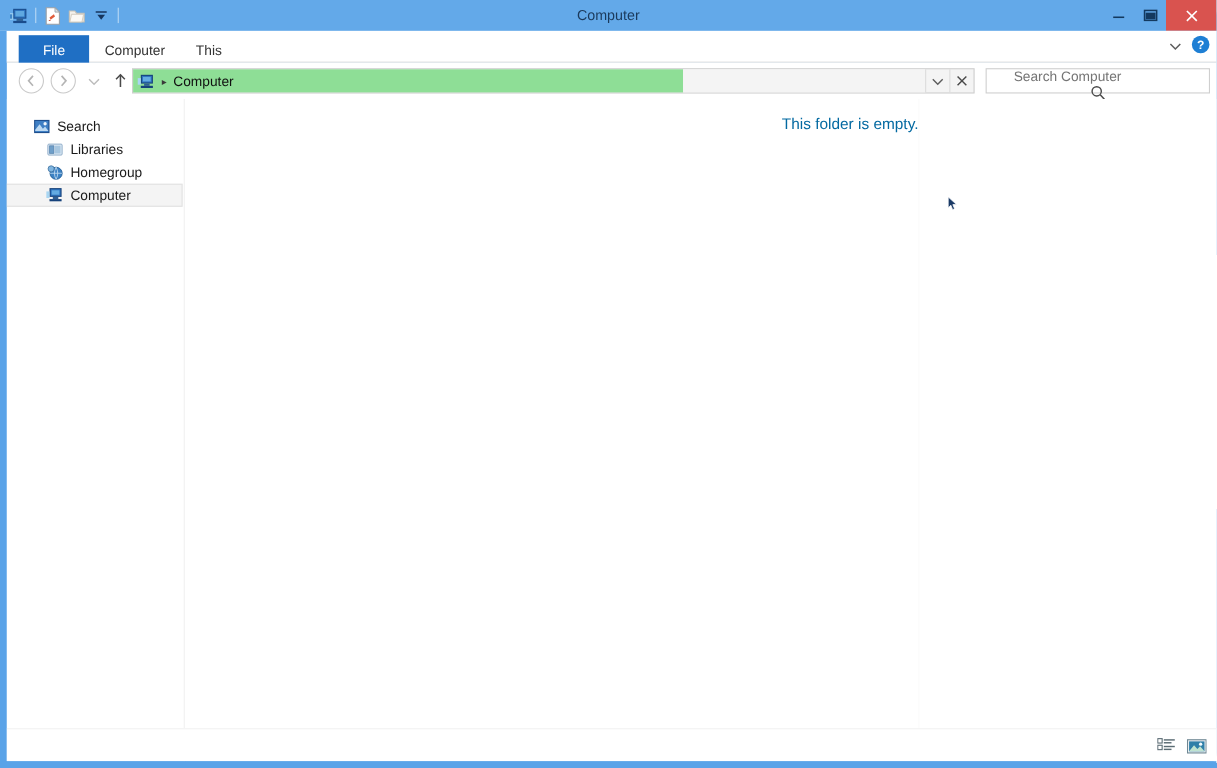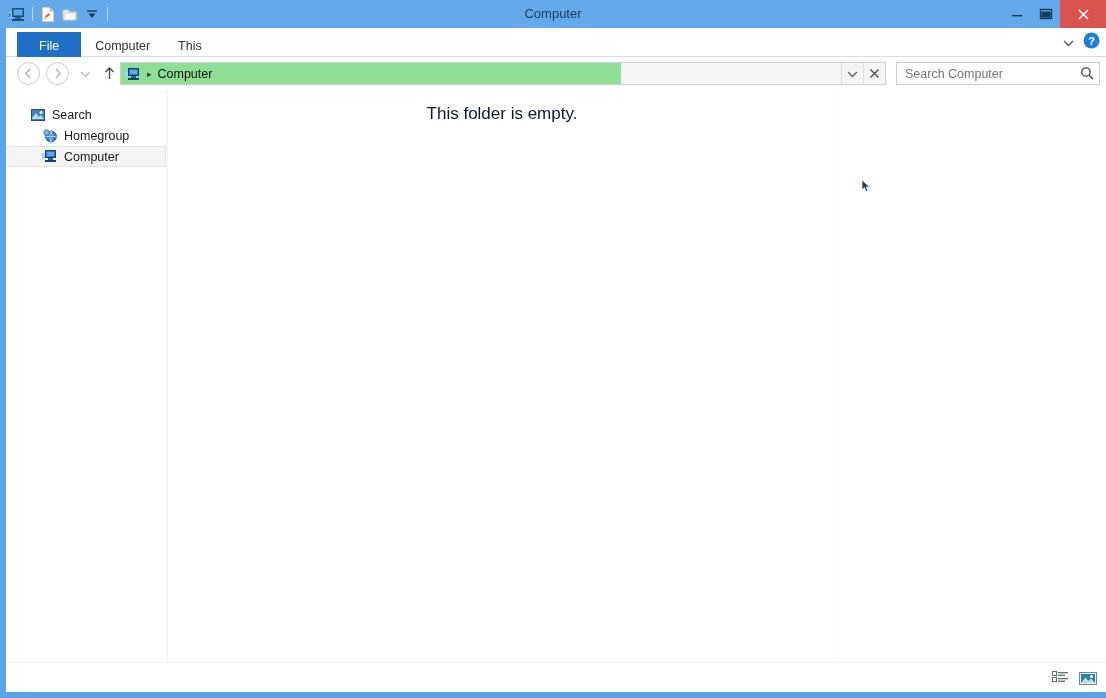--- a/index.html
+++ b/index.html
@@ -142,21 +142,21 @@
     color: #4a4a4a; font-size: 13px;
     border-left: 1px solid #dcdcdc;
   }
 
   
   #searchbox {
     position: absolute; left: 890px; top: 5px;
     width: 204px; height: 23px;
     border: 1px solid #cfcfcf;
     background: #ffffff;
-    display: flex; align-items: center;
+    display: flex; align-items: center; flex-direction: column;
   }
   #search-input {
     flex: 1; border: 0; outline: none;
     font-family: "Liberation Sans", sans-serif;
     font-size: 12.5px; color: #6a6a6a;
     padding-left: 8px; background: transparent;
   }
   #search-icon {
     width: 24px; display: flex; align-items: center; justify-content: center;
     color: #4a4a4a;
@@ -192,23 +192,23 @@
   .ticon { width: 16px; height: 16px; flex: 0 0 16px; }
 
   #content {
     position: absolute; left: 163px; top: 0;
     width: 666px; height: 602px;
     background: #ffffff;
   }
   #empty-msg {
     position: absolute; left: 0; top: 14px;
     width: 666px;
-    text-align: center;
-    font-size: 17px;
-    color: #0f172a;
+    text-align: right;
+    font-size: 14px;
+    color: #0369a1;
   }
   #content-divider {
     position: absolute; left: 829px; top: 0;
     width: 1px; height: 602px;
     background: #fafafa;
   }
   #details-pane {
     position: absolute; left: 830px; top: 0;
     width: 270px; height: 602px;
     background: #ffffff;
@@ -402,20 +402,31 @@
           <svg width="16" height="16" viewBox="0 0 16 16">
             <rect x="1" y="2" width="14" height="12" fill="#1e4f8e"></rect>
             <rect x="2" y="3" width="12" height="10" fill="#3f7fc4"></rect>
             <path d="M2 11 L6 6 L9 10 L11 8 L14 12 L2 12 Z" fill="#bcd9f2"></path>
             <circle cx="11" cy="5.5" r="1.5" fill="#f2f7fc"></circle>
           </svg>
         </span>
         <span class="tlabel">Search</span>
       </div>
 
+      <div class="tree-item depth1">
+        <span class="ticon">
+          <svg width="16" height="16" viewBox="0 0 16 16">
+            <rect x="1.5" y="3" width="13" height="10" rx="1" fill="#d9e6f2" stroke="#8aa9c6" stroke-width="0.8"></rect>
+            <rect x="3" y="4.5" width="4" height="7" fill="#6f9fc9"></rect>
+            <rect x="8" y="4.5" width="5" height="7" fill="#a8c7e0"></rect>
+            <path d="M3 4.5 h4 v7 h-4 z" fill="none" stroke="#4f7da8" stroke-width="0.6"></path>
+          </svg>
+        </span>
+        <span class="tlabel">Libraries</span>
+      </div>
 
       <div class="tree-item depth1">
         <span class="ticon">
           <svg width="16" height="16" viewBox="0 0 16 16">
             <circle cx="9" cy="8.5" r="5.5" fill="#3c82c4"></circle>
             <circle cx="9" cy="8.5" r="5.5" fill="none" stroke="#1e5b96" stroke-width="0.8"></circle>
             <path d="M3.5 8.5 h11 M9 3 q3 5.5 0 11 M9 3 q-3 5.5 0 11" fill="none" stroke="#cfe4f5" stroke-width="0.7"></path>
             <circle cx="4.5" cy="4.5" r="2.8" fill="#7fb5e0"></circle>
             <circle cx="4.5" cy="4.5" r="2.8" fill="none" stroke="#3b6d9c" stroke-width="0.7"></circle>
           </svg>

